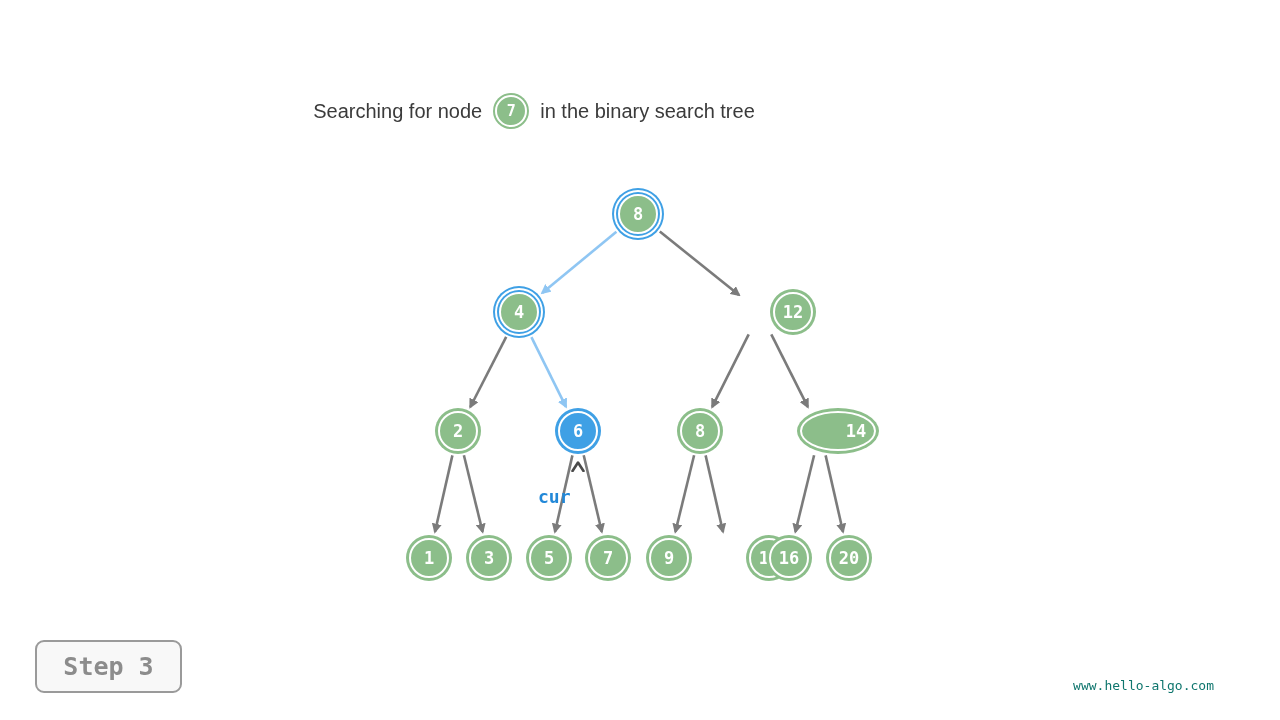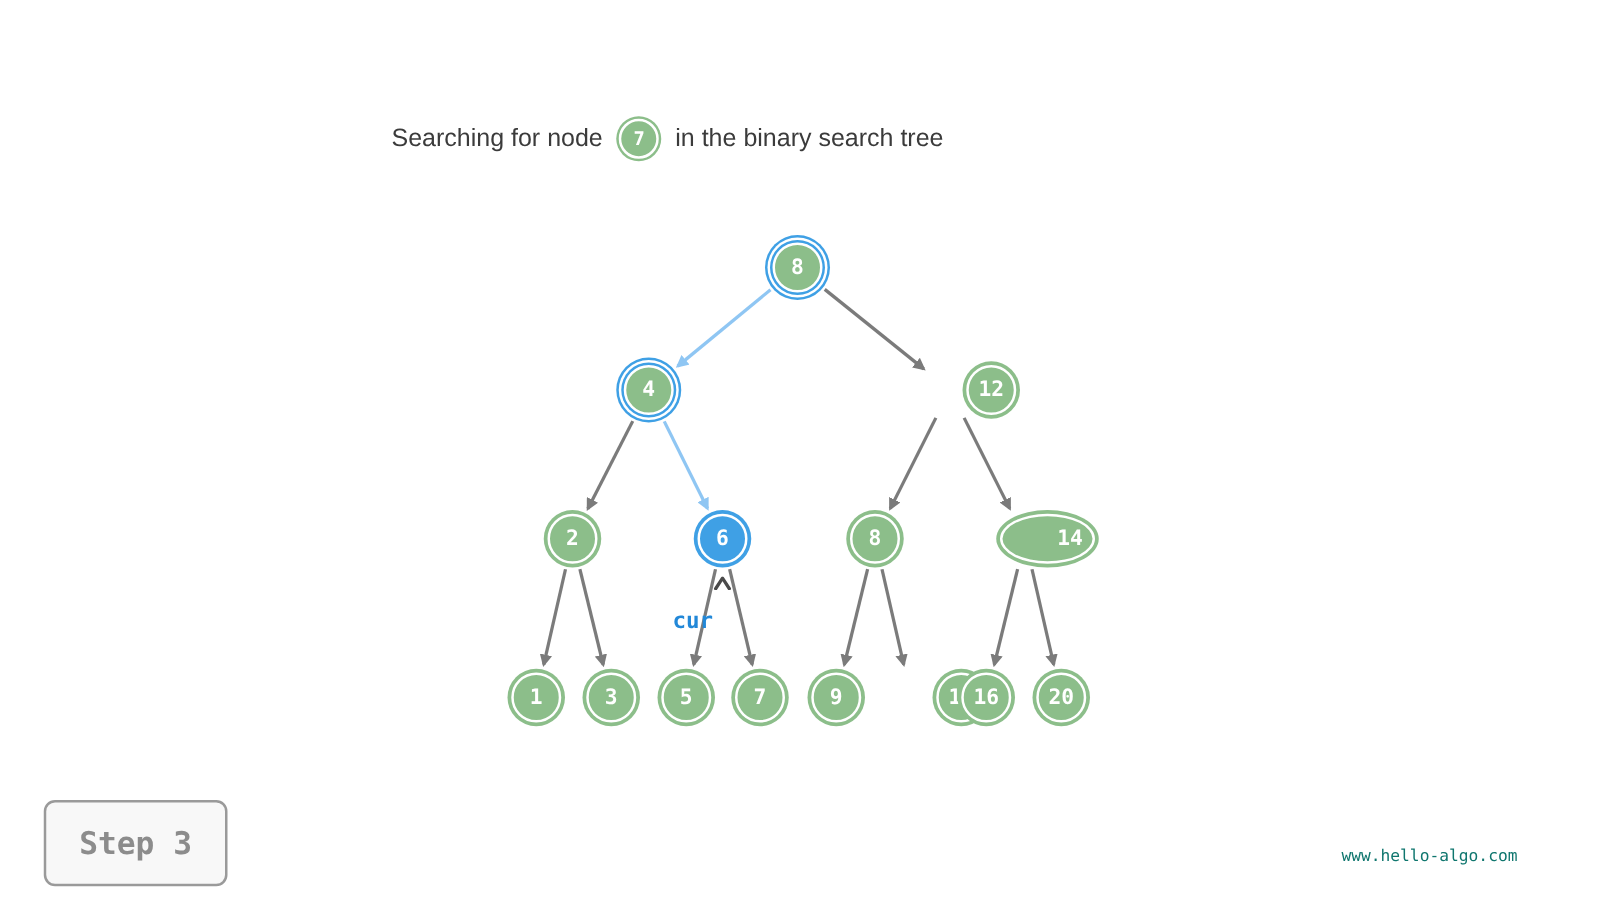--- a/index.html
+++ b/index.html
@@ -33,21 +33,21 @@
 
   svg.edges{position:absolute;left:0;top:0;}
 
   
   .caret{position:absolute;left:571px;top:461px;width:14px;height:11px;}
   .cur-label{position:absolute;left:538px;top:486px;width:80px;
     font-family:"DejaVu Sans Mono", monospace;font-weight:bold;font-size:18px;
     color:var(--curblue);}
 
   
-  .step-box{position:absolute;left:35px;top:640px;width:147px;height:69px;
+  .step-box{position:absolute;left:35px;top:640px;width:147px;height:53px;
     background:#F8F8F8;border:2px solid #9A9A9A;border-radius:9px;
     display:flex;align-items:center;justify-content:center;
     font-family:"DejaVu Sans Mono", monospace;font-weight:bold;font-size:25px;
     color:#8C8C8C;}
 
   
   .watermark{position:absolute;right:66px;top:678px;
     font-family:"DejaVu Sans Mono", monospace;font-size:13px;color:#0f766e;text-align:center;}
 </style>
 </head>

